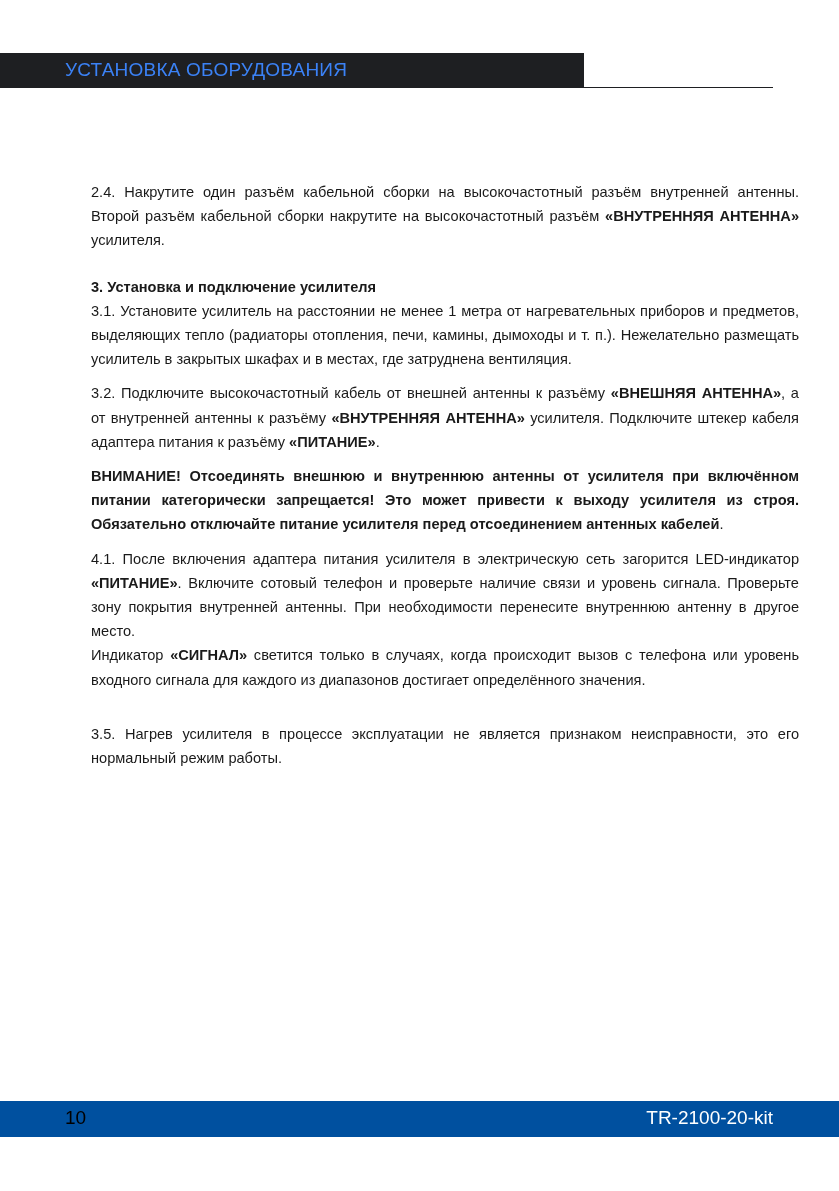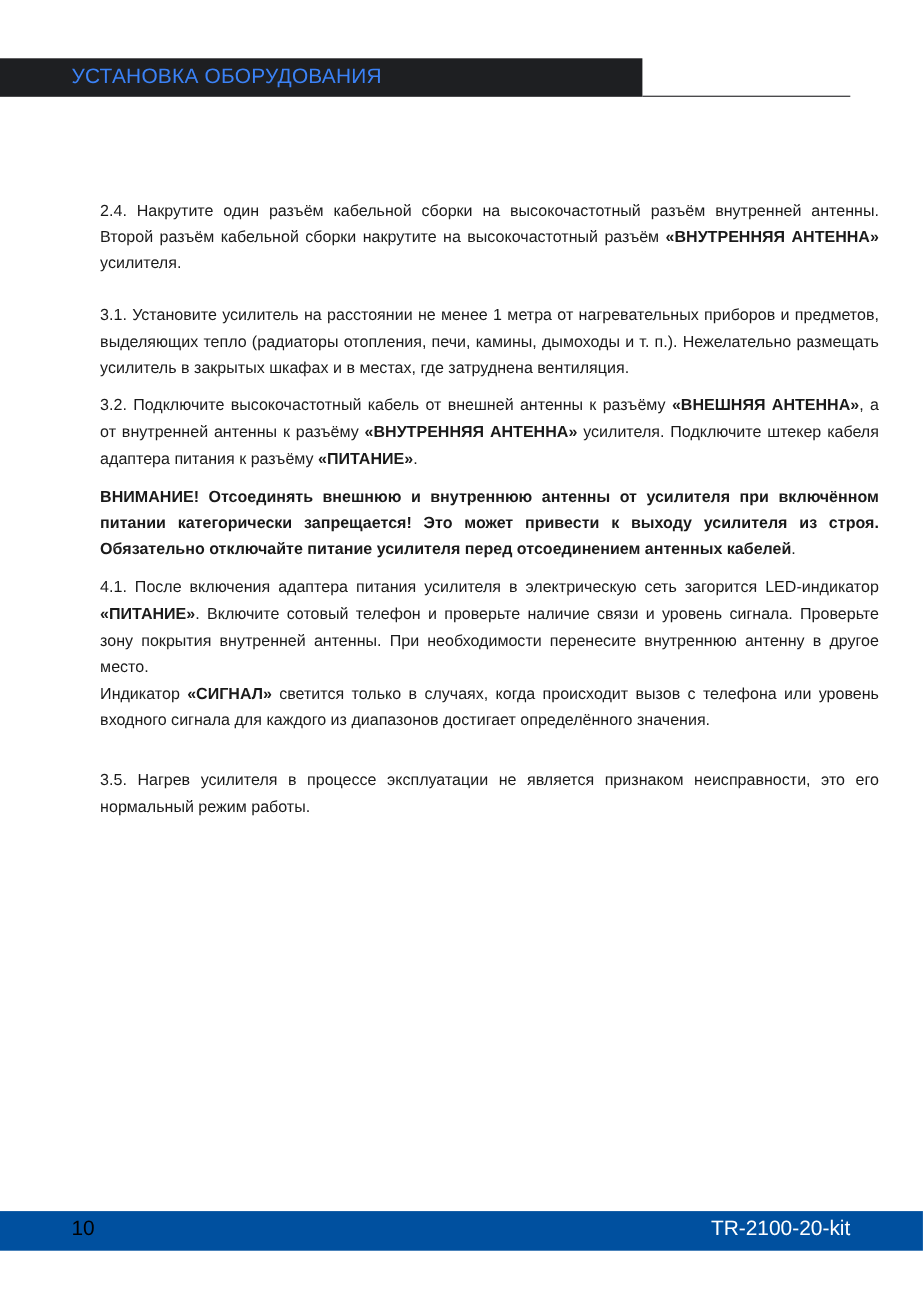--- a/index.html
+++ b/index.html
@@ -20,20 +20,21 @@
 </head>
 <body>
 
 <div class="header-bar"></div>
 <div class="header-title">УСТАНОВКА ОБОРУДОВАНИЯ</div>
 <div class="header-line"></div>
 
 <div class="content">
   <p><span>2.4. Накрутите один разъём кабельной сборки на высокочастотный разъём внутренней антенны. Второй разъём кабельной сборки накрутите на высокочастотный разъём </span><b>«ВНУТРЕННЯЯ АНТЕННА»</b><span> усилителя.</span></p>
   <div class="gap-lg"></div>
+  <p><b>3. Установка и подключение усилителя</b></p>
   <p>3.1. Установите усилитель на расстоянии не менее 1 метра от нагревательных приборов и предметов, выделяющих тепло (радиаторы отопления, печи, камины, дымоходы и т. п.). Нежелательно размещать усилитель в закрытых шкафах и в местах, где затруднена вентиляция.</p>
   <div class="gap"></div>
   <p><span>3.2. Подключите высокочастотный кабель от внешней антенны к разъёму </span><b>«ВНЕШНЯЯ АНТЕННА»</b><span>, а от внутренней антенны к разъёму </span><b>«ВНУТРЕННЯЯ АНТЕННА»</b><span> усилителя. Подключите штекер кабеля адаптера питания к разъёму </span><b>«ПИТАНИЕ»</b><span>.</span></p>
   <div class="gap"></div>
   <p><b>ВНИМАНИЕ! Отсоединять внешнюю и внутреннюю антенны от усилителя при включённом питании категорически запрещается! Это может привести к выходу усилителя из строя. Обязательно отключайте питание усилителя перед отсоединением антенных кабелей</b><span>.</span></p>
   <div class="gap"></div>
   <p><span>4.1. После включения адаптера питания усилителя в электрическую сеть загорится LED-индикатор </span><b>«ПИТАНИЕ»</b><span>. Включите сотовый телефон и проверьте наличие связи и уровень сигнала. Проверьте зону покрытия внутренней антенны. При необходимости перенесите внутреннюю антенну в другое место.</span></p>
   <p><span>Индикатор </span><b>«СИГНАЛ»</b><span> светится только в случаях, когда происходит вызов с телефона или уровень входного сигнала для каждого из диапазонов достигает определённого значения.</span></p>
   <div class="gap"></div>
   <div class="gap"></div>

